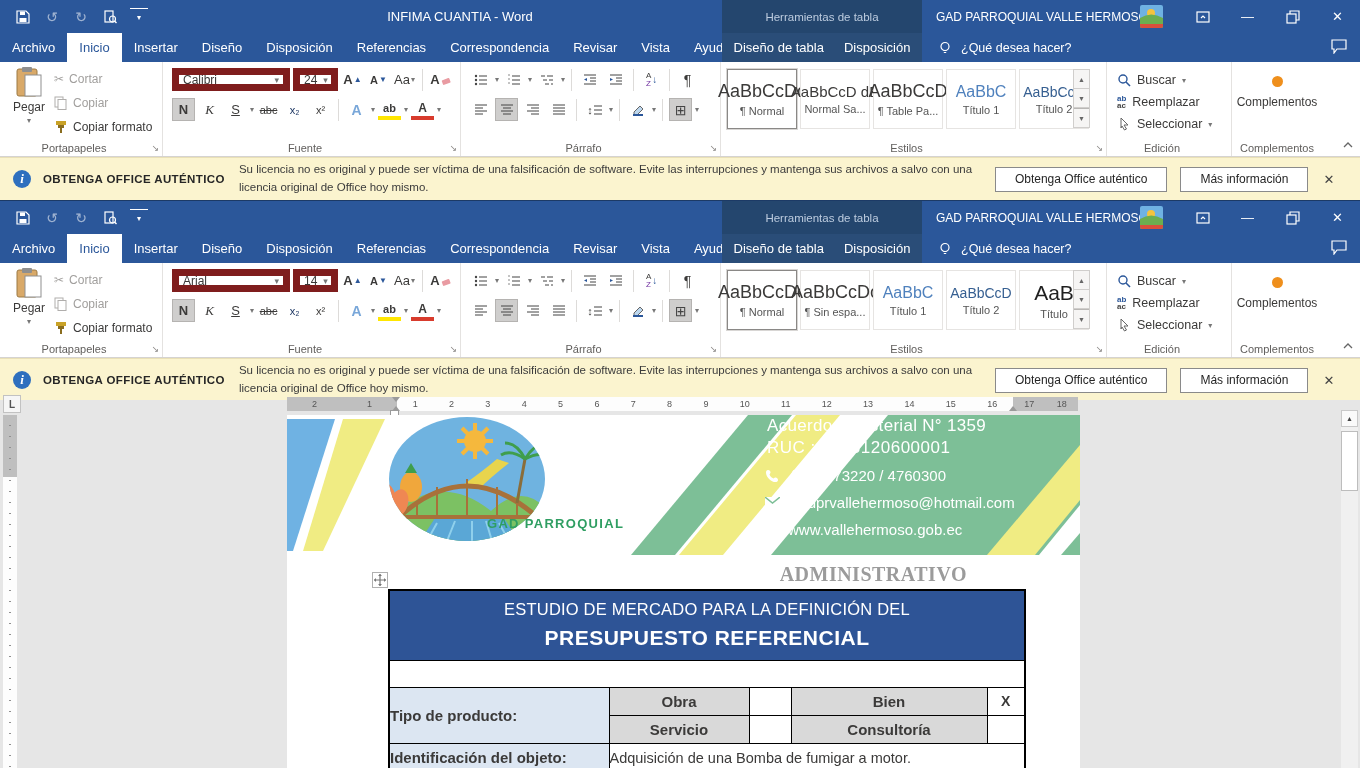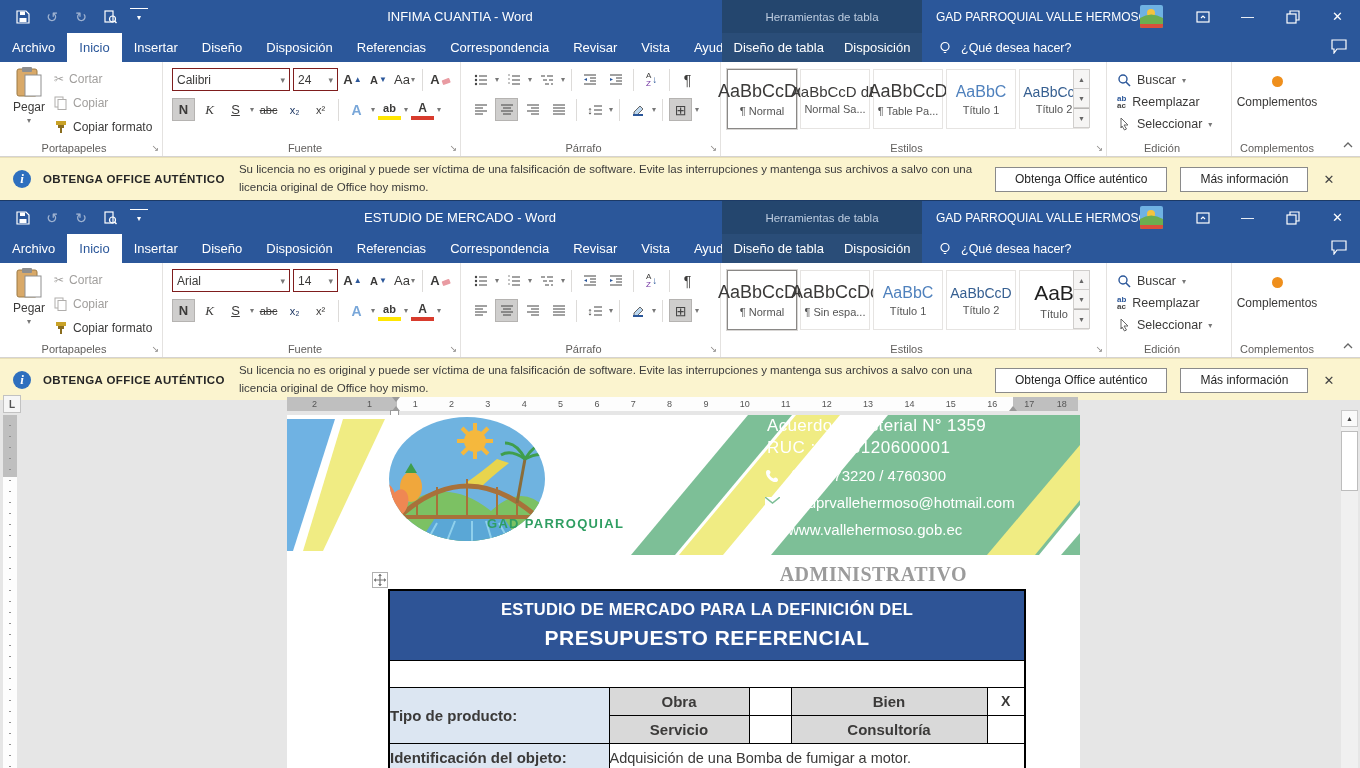--- a/index.html
+++ b/index.html
@@ -30,21 +30,21 @@
   .ctx-tabs .tab{padding:0 10px}
   .tellme{position:absolute;left:938px;top:0;height:29px;display:flex;align-items:center;gap:9px;font-size:12.5px}
   .cmt{position:absolute;right:13px;top:6px}
   
   .ribbon{height:95px;background:#fff;position:relative;border-bottom:1px solid #d5d3d1;font-size:12px;color:var(--ribbon-ink)}
   .grp{position:absolute;top:0;height:94px;border-right:1px solid #e4e2e0}
   .grp-label{position:absolute;bottom:2px;left:0;right:14px;text-align:center;font-size:11px;color:var(--grp);white-space:nowrap}
   .launcher{position:absolute;right:3px;bottom:3px;font-size:9px;color:#8a8886;line-height:1}
   .row{display:flex;align-items:center;gap:3px}
   .vr{width:1px;height:22px;background:#dddbd9;margin:0 3px}
-  .combo{border:1px solid #7f1d1d;background:#fff;height:23px;display:flex;align-items:center;padding:0 4px;font-size:12px;justify-content:space-between}
+  .combo{border:7px solid #7f1d1d;background:#fff;height:23px;display:flex;align-items:center;padding:0 4px;font-size:12px;justify-content:space-between}
   .combo .cv{font-size:9px;color:#777;margin-left:6px}
   .fbtn{min-width:23px;height:23px;display:flex;align-items:center;justify-content:center;font-size:13px;gap:1px}
   .fbtn.on{background:#cfcecd;border:1px solid #b5b3b1}
   .car{font-size:8px;color:#777}
   .grayed{color:var(--dim)}
   .i14{width:14px;height:14px;display:block}
   
   .paste{width:46px;height:78px;margin:4px 2px 0 6px;display:flex;flex-direction:column;align-items:center;justify-content:flex-start;gap:2px}
   .smallcmds{display:flex;flex-direction:column;gap:2px;margin-top:6px}
   .scmd{display:flex;align-items:center;gap:5px;height:22px;font-size:12px;white-space:nowrap}
@@ -98,21 +98,21 @@
   .hrow{display:flex;align-items:center;gap:11px;font-size:15px}
   .hr1{left:478px;top:52px}.hr2{left:478px;top:79px}.hr3{left:478px;top:106px}
   .logoname{position:absolute;left:60px;top:104px;font-size:27px;font-weight:700;color:#e4685f;letter-spacing:1px;white-space:nowrap}
   .logosub{position:absolute;left:200px;top:101px;font-size:13px;font-weight:700;color:#2f9e62;letter-spacing:1.3px;white-space:nowrap}
   .sectionword{position:absolute;left:100px;top:148px;width:580px;text-align:right;font-family:"Liberation Serif",serif;font-weight:700;font-size:20px;color:#9b9b9b;letter-spacing:.5px}
   .movehandle{position:absolute;left:85px;top:157px;width:16px;height:16px;background:#fff;border:1px solid #b0b0b0;display:flex;align-items:center;justify-content:center}
   .doctable{position:absolute;left:101px;top:174px;width:636px;border-collapse:collapse;table-layout:fixed;font-family:"Liberation Sans",sans-serif}
   .doctable td{border:1px solid #000;padding:0}
   .doctable{border:2px solid #000}
   .thead{background:#2e5496;color:#fff;text-align:center;height:70px;vertical-align:middle}
-  .t1{font-size:16.5px;font-weight:700;letter-spacing:.2px}
+  .t1{font-size:16.5px;font-weight:400;letter-spacing:.2px}
   .t2{font-size:21px;font-weight:700;letter-spacing:.5px;margin-top:7px}
   .gaprow td{height:27px;background:#fff}
   .lblcell{background:#dce6f2;font-weight:700;font-size:15px;padding-left:8px;height:28px}
   .optcell{background:#d9d9d9;font-weight:700;font-size:15px;text-align:center;height:28px}
   .markcell{background:#fff;font-weight:700;font-size:14px;text-align:center}
   .valcell{background:#fff;font-size:14.5px;padding-left:7px;height:30px}
   .scroll{position:absolute;right:2px;top:10px;width:17px;height:358px;background:#f0f0f0}
   .sb-up{width:17px;height:17px;background:#fafafa;border:1px solid #c9c9c9;display:flex;align-items:center;justify-content:center;font-size:7px;color:#444}
   .sb-thumb{position:absolute;left:0;top:21px;width:17px;height:60px;background:#fff;border:1px solid #bdbdbd}
 </style>
@@ -456,21 +456,20 @@
       <span class="ic dimmed" style="color:#fff;font-size:14px">↻</span>
       <span class="ic">
           <svg class="i14" viewBox="0 0 14 14">
             <rect x="2" y="1" width="8" height="11" fill="none" stroke="#fff" stroke-width="1.2"></rect>
             <circle cx="9.5" cy="9" r="3" fill="none" stroke="#fff" stroke-width="1.2"></circle>
             <line x1="11.5" y1="11" x2="13.5" y2="13" stroke="#fff" stroke-width="1.4"></line>
           </svg>
         </span>
       <span class="ic" style="color:#fff;font-size:8px;border-top:1px solid #fff;padding-top:1px">▾</span>
     </div>
-    <div class="tb-title">ESTUDIO DE MERCADO  -  Word</div>
     <div class="ctx-head">Herramientas de tabla</div>
     <div class="account">GAD PARROQUIAL VALLE HERMOSO</div>
     <div class="logochip"><svg width="23" height="23" viewBox="0 0 23 23">
           <rect width="23" height="23" fill="#6fb2e3"></rect>
           <circle cx="11" cy="8" r="4" fill="#f5c33d"></circle>
           <path d="M0 13 Q11 6 23 13 V23 H0Z" fill="#6cae4f"></path>
           <rect x="0" y="19" width="23" height="4" fill="#d94f3c"></rect>
         </svg></div>
     <div class="winctl">
       <span class="wbtn">

